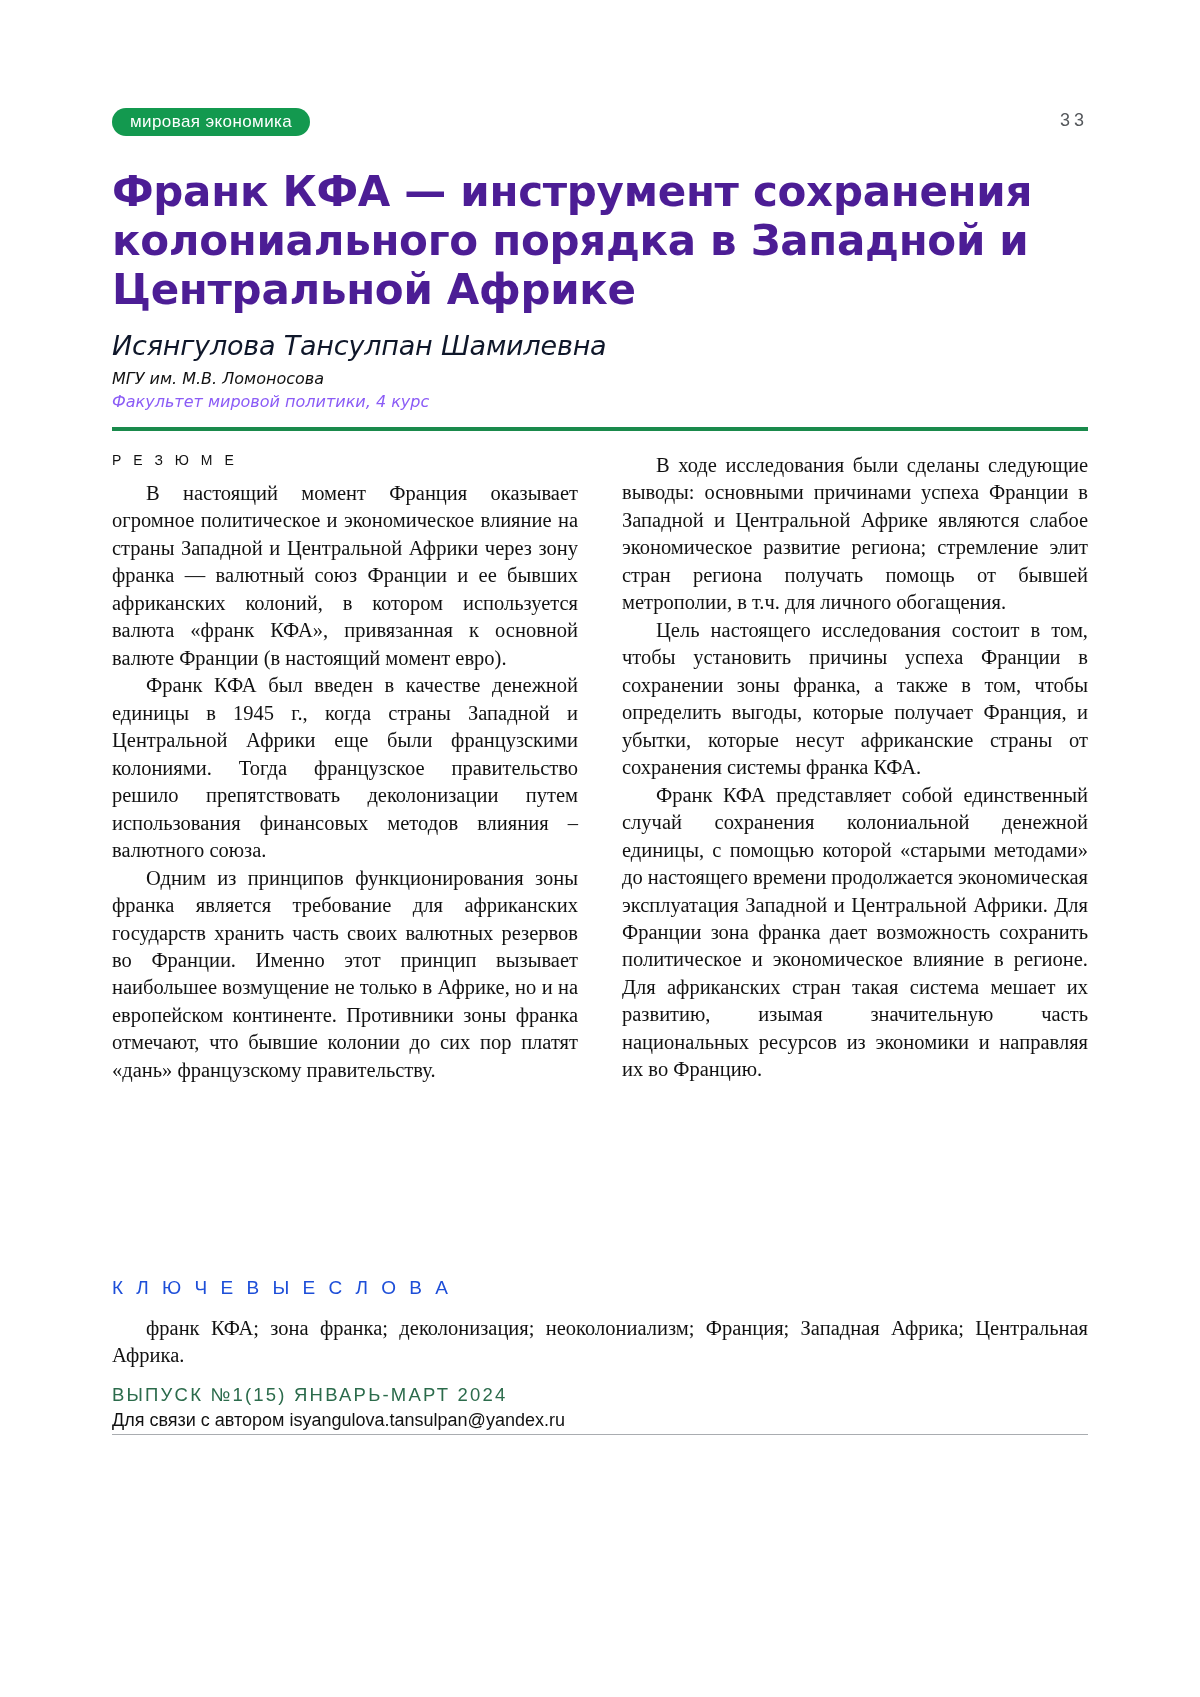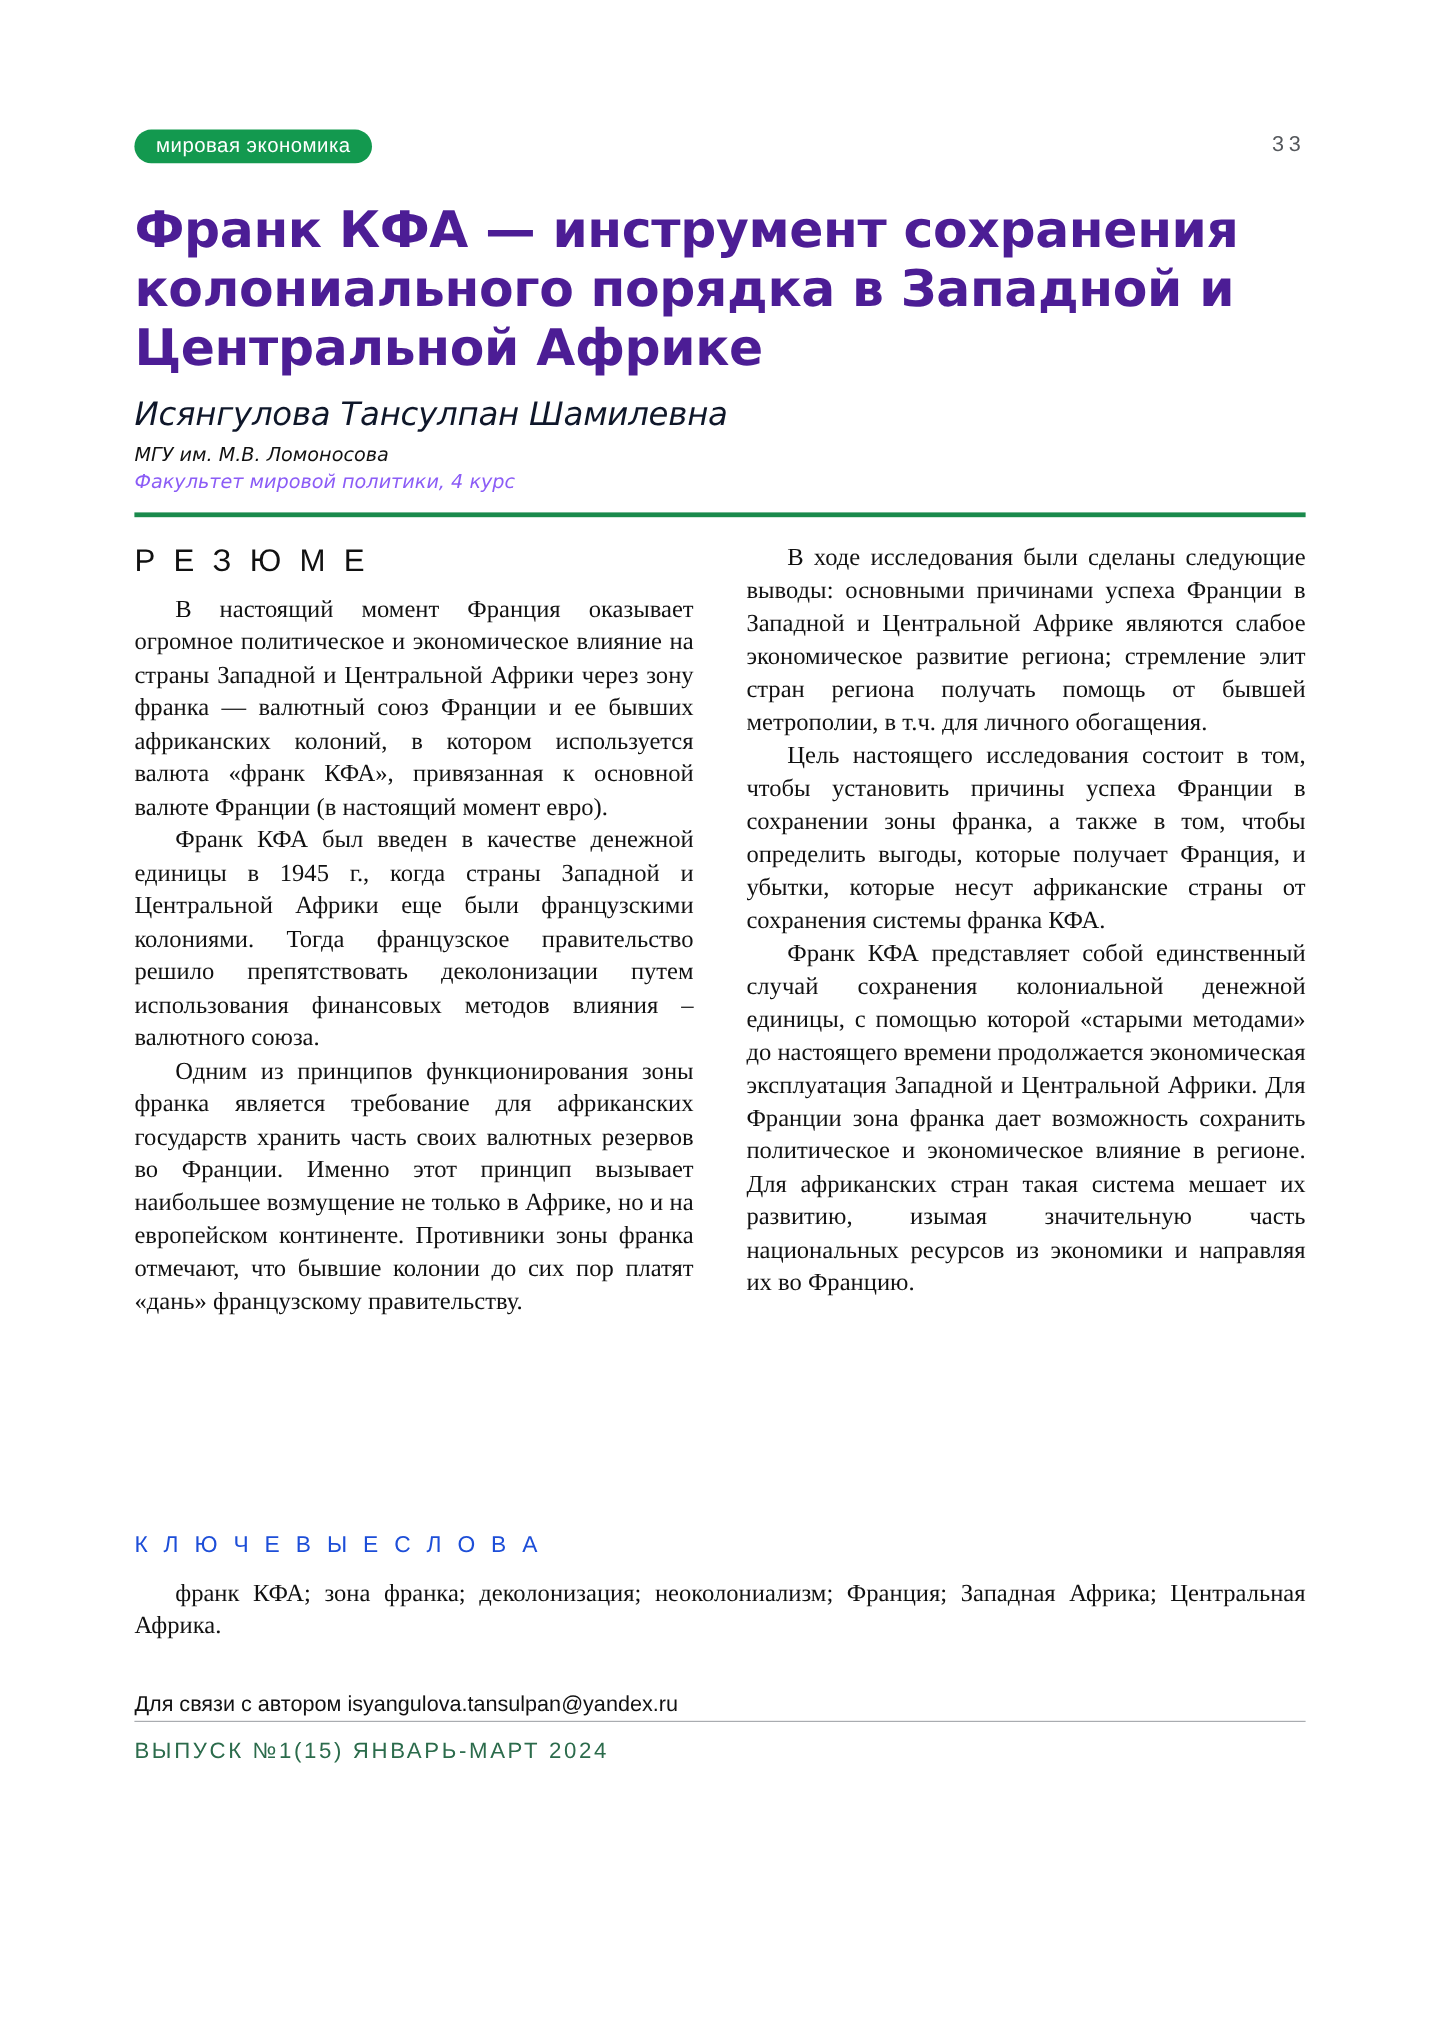--- a/index.html
+++ b/index.html
@@ -126,21 +126,21 @@
   .col {
     position: absolute;
     top: 0;
     width: 466px;
   }
   .col-left { left: 0; }
   .col-right { left: 510px; }
 
   .section-label {
     font-family: "Liberation Sans", sans-serif;
-    font-size: 26px;
+    font-size: 14px;
     letter-spacing: 4px;
     color: #111111;
     margin-bottom: 12px;
   }
   p.body {
     margin: 0;
     text-indent: 34px;
     text-align: justify;
     font-family: "Liberation Serif", serif;
     font-size: 20.5px;
@@ -185,21 +185,21 @@
   .footer-rule {
     position: absolute;
     top: 1434px;
     left: 0;
     width: 976px;
     height: 1px;
     background: #a9acb0;
   }
   .footer-issue-wrap {
     position: absolute;
-    top: 1448px;
+    top: 1384px;
     left: 0;
     width: 976px;
     height: 28px;
     text-align: right;
   }
   .footer-issue {
     position: absolute;
     left: 0;
     top: 0;
     background: #ffffff;

